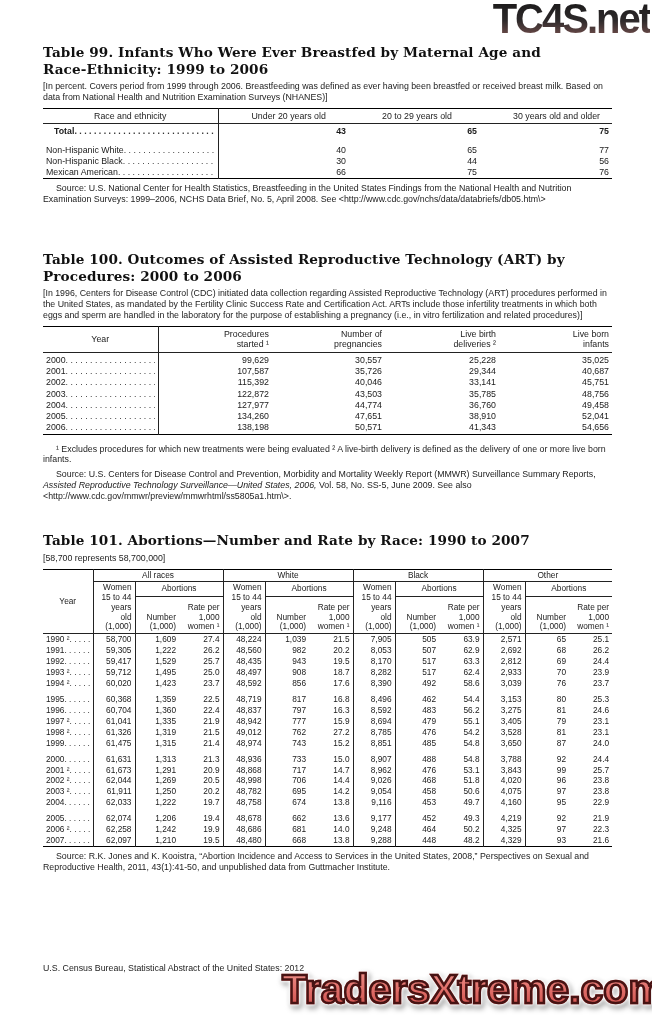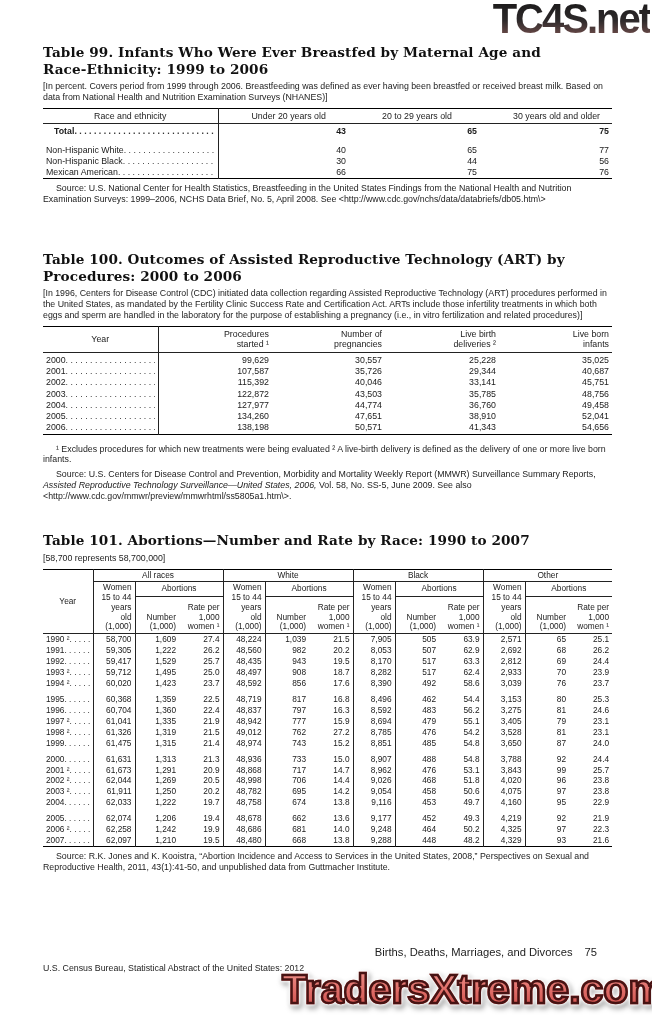--- a/index.html
+++ b/index.html
@@ -735,17 +735,16 @@
               <td class="num">93</td>
               <td class="num">21.6</td>
             </tr>
           </tbody>
       </table>
       <p class="src-note">Source: R.K. Jones and K. Kooistra, “Abortion Incidence and Access to Services in the United States, 2008,” Perspectives on Sexual and Reproductive Health, 2011, 43(1):41-50, and unpublished data from Guttmacher Institute.</p>
     </section>
 
   </div>
 
-  <div class="footer-right"><span>Births, Deaths, Marriages, and Divorces</span><span class="pgnum">75</span></div>
   <div class="footer-left">U.S. Census Bureau, Statistical Abstract of the United States: 2012</div>
 
   <div class="wm-bottom">TradersXtreme.com</div>
 </div>
 
 </body></html>

